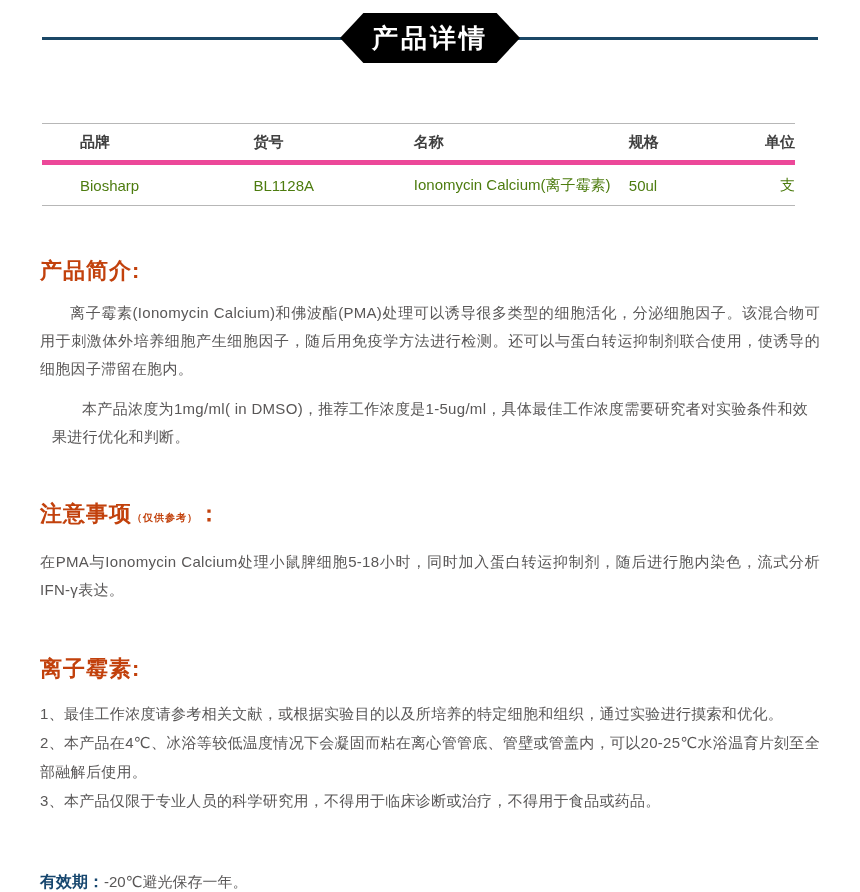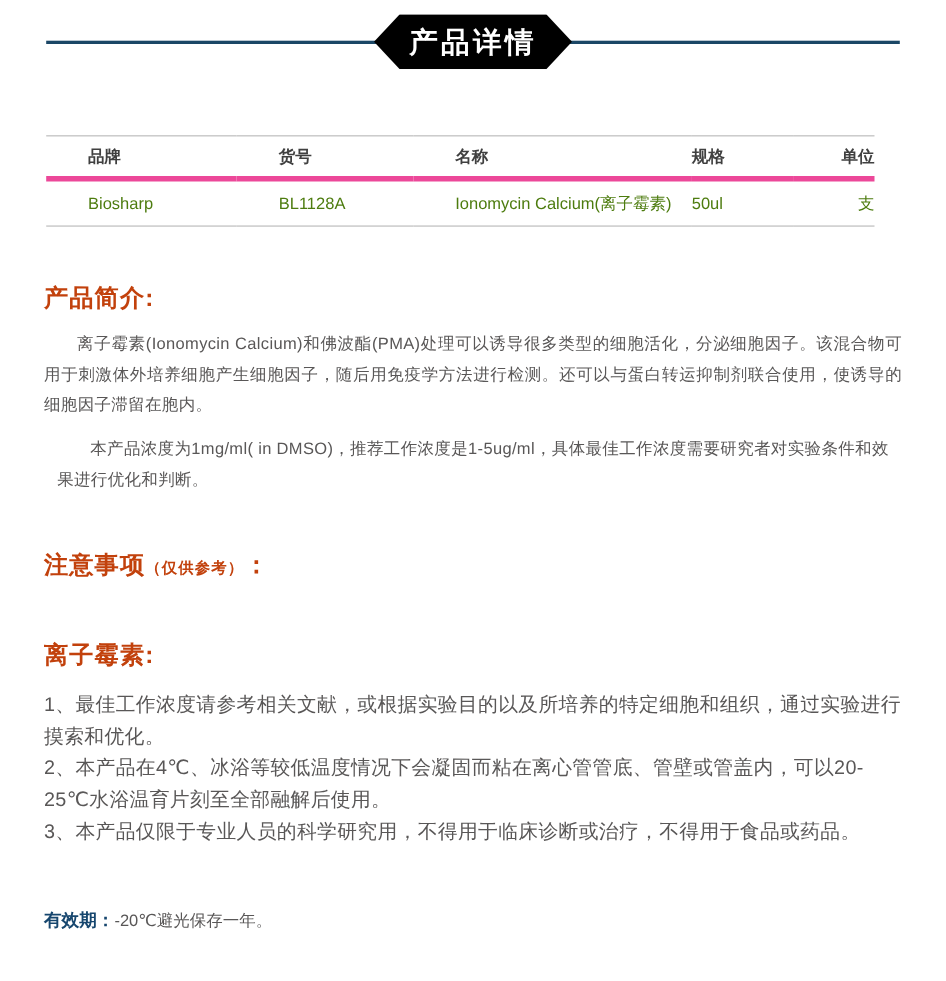--- a/index.html
+++ b/index.html
@@ -74,40 +74,40 @@
   
   .content { padding: 0 40px; }
   .sec-title {
     color: #c2410c;
     font-size: 22px;
     font-weight: bold;
     letter-spacing: 1px;
     line-height: 30px;
   }
   .sec-title .note {
-    font-size: 14px;
+    font-size: 10px;
     letter-spacing: 1px;
     margin-top: 36px;
   }
   .body-text {
     font-size: 15px;
     line-height: 28px;
     color: #595757;
     letter-spacing: 0.3px;
     text-align: justify;
   }
   .indent { text-indent: 2em; }
 
   .intro-title   { margin-top: 50px; }
   .intro-paras   { margin-top: 13px; }
   .usage-title   { margin-top: 48px; }
   .usage-body    { margin-top: 15px; }
   .notes-title   { margin-top: 50px; }
   .notes-list    { margin-top: 15px; list-style: none; padding: 0; }
-  .notes-list li { font-size: 18px; line-height: 29px; color: #595757; letter-spacing: 0.3px; }
+  .notes-list li { font-size: 15px; line-height: 29px; color: #595757; letter-spacing: 0.3px; }
 
   .validity {
     margin-top: 56px;
     font-size: 15px;
     line-height: 22px;
   }
   .validity .label {
     color: #16466e;
     font-weight: bold;
     font-size: 16px;
@@ -150,20 +150,21 @@
 
   <div class="sec-title intro-title">产品简介:</div>
   <div class="intro-paras">
     <p class="body-text indent" style="margin:0;">离子霉素(Ionomycin Calcium)和佛波酯(PMA)处理可以诱导很多类型的细胞活化，分泌细胞因子。该混合物可用于刺激体外培养细胞产生细胞因子，随后用免疫学方法进行检测。还可以与蛋白转运抑制剂联合使用，使诱导的细胞因子滞留在胞内。</p>
     <p class="body-text indent" style="margin:12px;">本产品浓度为1mg/ml( in DMSO)，推荐工作浓度是1-5ug/ml，具体最佳工作浓度需要研究者对实验条件和效果进行优化和判断。</p>
   </div>
 
   <div class="sec-title usage-title">
     <span>注意事项</span><span class="note">（仅供参考）</span><span>：</span>
   </div>
+  <p class="body-text usage-body" style="margin-bottom:0;">在PMA与Ionomycin Calcium处理小鼠脾细胞5-18小时，同时加入蛋白转运抑制剂，随后进行胞内染色，流式分析IFN-γ表达。</p>
 
   <div class="sec-title notes-title">离子霉素:</div>
   <ul class="notes-list">
     <li>1、最佳工作浓度请参考相关文献，或根据实验目的以及所培养的特定细胞和组织，通过实验进行摸索和优化。</li>
     <li>2、本产品在4℃、冰浴等较低温度情况下会凝固而粘在离心管管底、管壁或管盖内，可以20-25℃水浴温育片刻至全部融解后使用。</li>
     <li>3、本产品仅限于专业人员的科学研究用，不得用于临床诊断或治疗，不得用于食品或药品。</li>
   </ul>
 
   <div class="validity">
     <span class="label">有效期：</span><span class="value">-20℃避光保存一年。</span>

